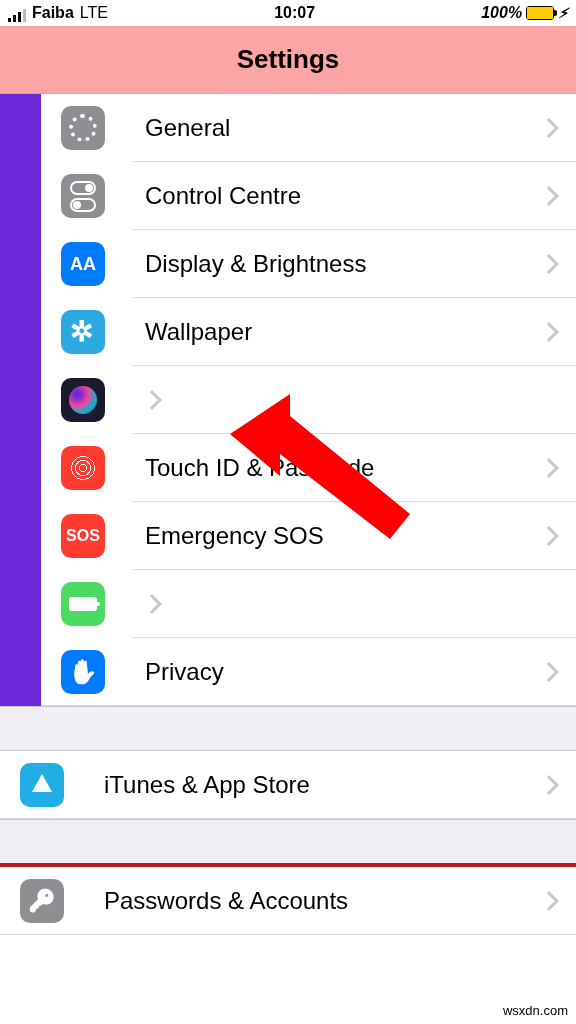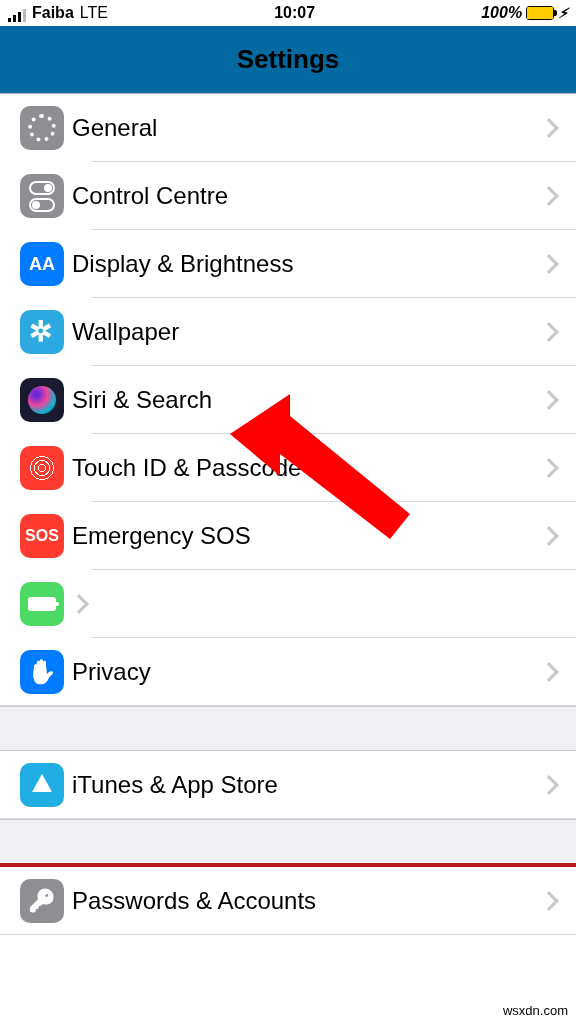--- a/index.html
+++ b/index.html
@@ -12,31 +12,31 @@
   .signal-bars span { width: 3px; background: #000; display: block; }
   .signal-bars span:nth-child(1){height:4px}
   .signal-bars span:nth-child(2){height:7px}
   .signal-bars span:nth-child(3){height:10px}
   .signal-bars span:nth-child(4){height:13px;background:#bbb}
   .battery { width: 28px; height: 14px; border: 1.5px solid #000; border-radius: 3px; position: relative; }
   .battery::after { content:''; position:absolute; right:-4px; top:3px; width:3px; height:6px; background:#000; border-radius:0 2px 2px 0;}
   .battery-fill { width: 100%; height: 100%; background: #ffcc00; border-radius:1px;}
   .bolt { font-size: 14px; }
 
-  .nav-header { height: 68px; background: #0369a1; border-bottom: 1px solid #b3b3b3; display: flex; align-items: center; justify-content: center; }
+  .nav-header { height: 68px; background: #fca5a5; border-bottom: 1px solid #b3b3b3; display: flex; align-items: center; justify-content: center; }
   .nav-title { font-size: 26px; font-weight: 700; }
 
   .content { background: #efeff4; }
   .group-gap { height: 44px; background:#efeff4; border-top:1px solid #c8c8c8; }
 
   .row { height: 68px; background: #fff; display: flex; align-items: center; padding: 0 20px 0 20px; position: relative; }
   .row-inset { position:absolute; left:92px; right:0; bottom:0; height:1px; background:#d9d9d9; }
   .row:last-child .row-inset { left:0; }
 
-  .icon-box { width: 44px; height: 44px; border-radius: 10px; margin-right: 8px; display:flex; align-items:center; justify-content:center; color:#fff; font-weight:700; flex-shrink:0;}
+  .icon-box { width: 44px; height: 44px; border-radius: 10px; margin-right: 40px; display:flex; align-items:center; justify-content:center; color:#fff; font-weight:700; flex-shrink:0;}
   .label { font-size: 24px; font-weight: 400; color:#000; flex:1;}
   .chevron { width: 14px; height: 14px; border-top: 3px solid #c7c7cc; border-right: 3px solid #c7c7cc; transform: rotate(45deg); flex-shrink:0;}
 
   
   .ic-general{background:#8e8e93}
   .ic-control{background:#8e8e93}
   .ic-display{background:#007aff;font-size:18px}
   .ic-wallpaper{background:#2da9e1}
   .ic-siri{background:#1a1a2e}
   .ic-touchid{background:#ff3b30}
@@ -93,21 +93,21 @@
     <span class="bolt">⚡︎</span>
   </div>
 </div>
 
 <div class="nav-header">
   <div class="nav-title">Settings</div>
 </div>
 
 <div class="content" style="position:relative;">
 
-  <div style="background:#6d28d9;">
+  <div style="background:#6d28d9;padding-left:41px;">
     <div class="row">
       <div class="icon-box ic-general">
           <div class="gear"></div>
         </div>
       <div class="label">General</div>
       <div class="chevron"></div>
       <div class="row-inset"></div>
     </div>
     <div class="row">
       <div class="icon-box ic-control">
@@ -133,21 +133,20 @@
           <div class="flower"></div>
         </div>
       <div class="label">Wallpaper</div>
       <div class="chevron"></div>
       <div class="row-inset"></div>
     </div>
     <div class="row">
       <div class="icon-box ic-siri">
           <div class="siri-dot"></div>
         </div>
-      <div class="label">Siri &amp; Search</div>
       <div class="chevron"></div>
       <div class="row-inset"></div>
     </div>
     <div class="row">
       <div class="icon-box ic-touchid">
           <div class="fingerprint"></div>
         </div>
       <div class="label">Touch ID &amp; Passcode</div>
       <div class="chevron"></div>
       <div class="row-inset"></div>

